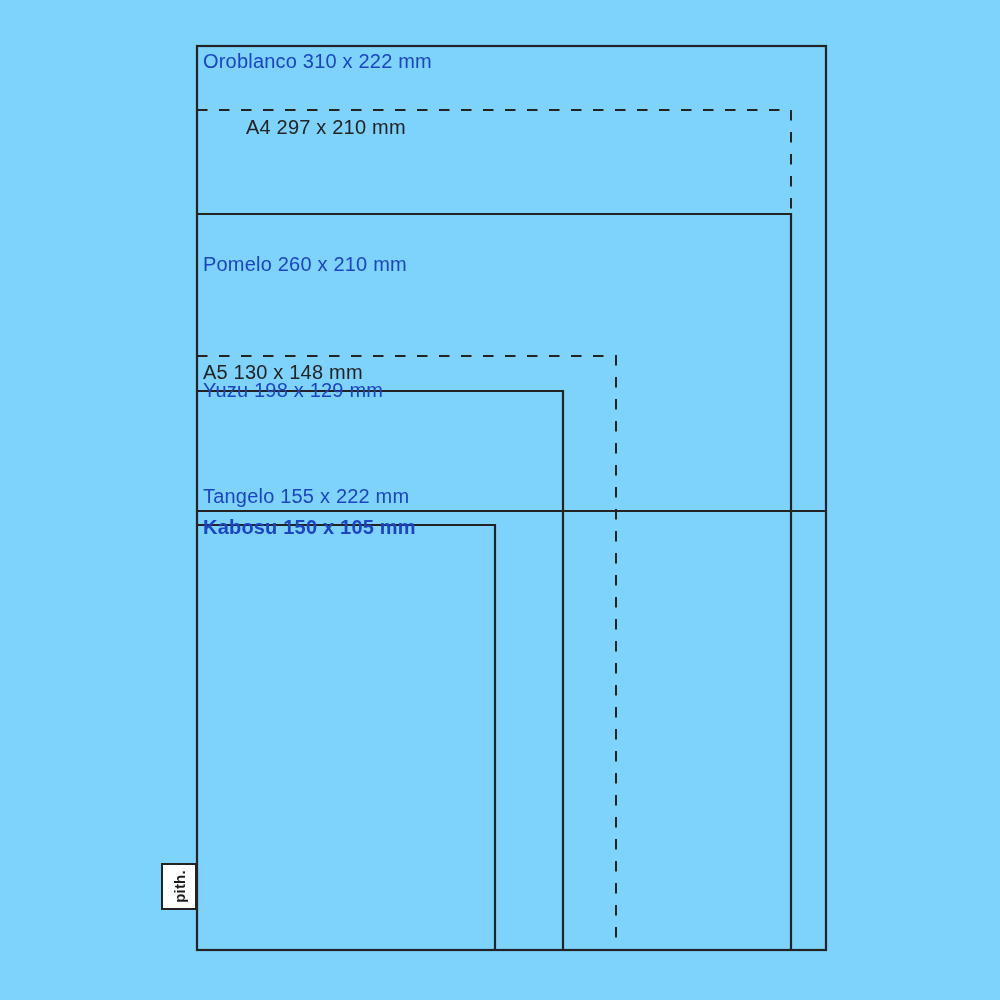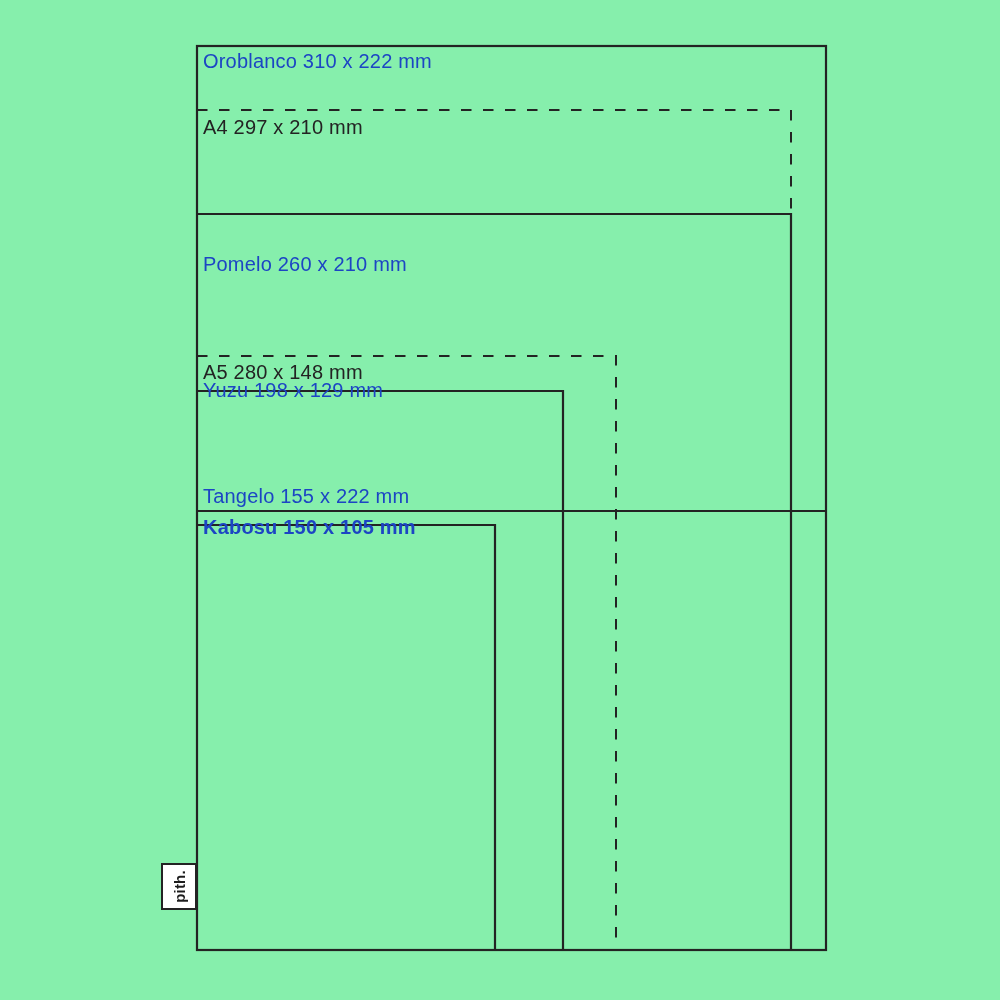--- a/index.html
+++ b/index.html
@@ -1,39 +1,39 @@
 <!DOCTYPE html>
 <html><head>
 <meta charset="utf-8">
 <style>
   html, body { margin: 0; padding: 0; background: #ffffff; }
   #stage {
     position: relative;
     width: 1000px;
     height: 1000px;
-    background: #86efac;
+    background: #7dd3fc;
     font-family: "Liberation Sans", sans-serif;
     overflow: hidden;
   }
   #linework {
     position: absolute;
     left: 0; top: 0;
   }
   .fmt-label {
     position: absolute;
     left: 203px;
     font-size: 20px;
     line-height: 20px;
     letter-spacing: 0.2px;
     white-space: nowrap;
     color: #232323;
   }
   .fmt-label.blue { color: #1c45c4; }
   .label-oroblanco { top: 51px; }
-  .label-a4       { top: 117px; }
+  .label-a4       { top: 117px; margin-left: 43px; }
   .label-pomelo   { top: 221px; margin-top: 33px; }
   .label-a5       { top: 362px; }
   .label-yuzu     { top: 380px; }
   .label-tangelo  { top: 486px; }
   .label-kabosu   { top: 517px; font-weight: bold; }
   .logo-box {
     position: absolute;
     left: 161px;
     top: 863px;
     width: 36px;
@@ -73,21 +73,21 @@
     <path d="M197 391 H563 V950" fill="none" stroke="#232323" stroke-width="2.2"></path>
 
     <path d="M197 511 H826" fill="none" stroke="#232323" stroke-width="2.2"></path>
 
     <path d="M197 525 H495 V950" fill="none" stroke="#232323" stroke-width="2.2"></path>
   </svg>
 
   <div class="fmt-label blue label-oroblanco">Oroblanco 310 x 222 mm</div>
   <div class="fmt-label label-a4">A4 297 x 210 mm</div>
   <div class="fmt-label blue label-pomelo">Pomelo 260 x 210 mm</div>
-  <div class="fmt-label label-a5">A5 280 x 148 mm</div>
+  <div class="fmt-label label-a5">A5 130 x 148 mm</div>
   <div class="fmt-label blue label-yuzu">Yuzu 198 x 129 mm</div>
   <div class="fmt-label blue label-tangelo">Tangelo 155 x 222 mm</div>
   <div class="fmt-label blue label-kabosu">Kabosu 150 x 105 mm</div>
 
   <div class="logo-box">
     <span class="logo-text">pith.</span>
   </div>
 
 </div>
 

